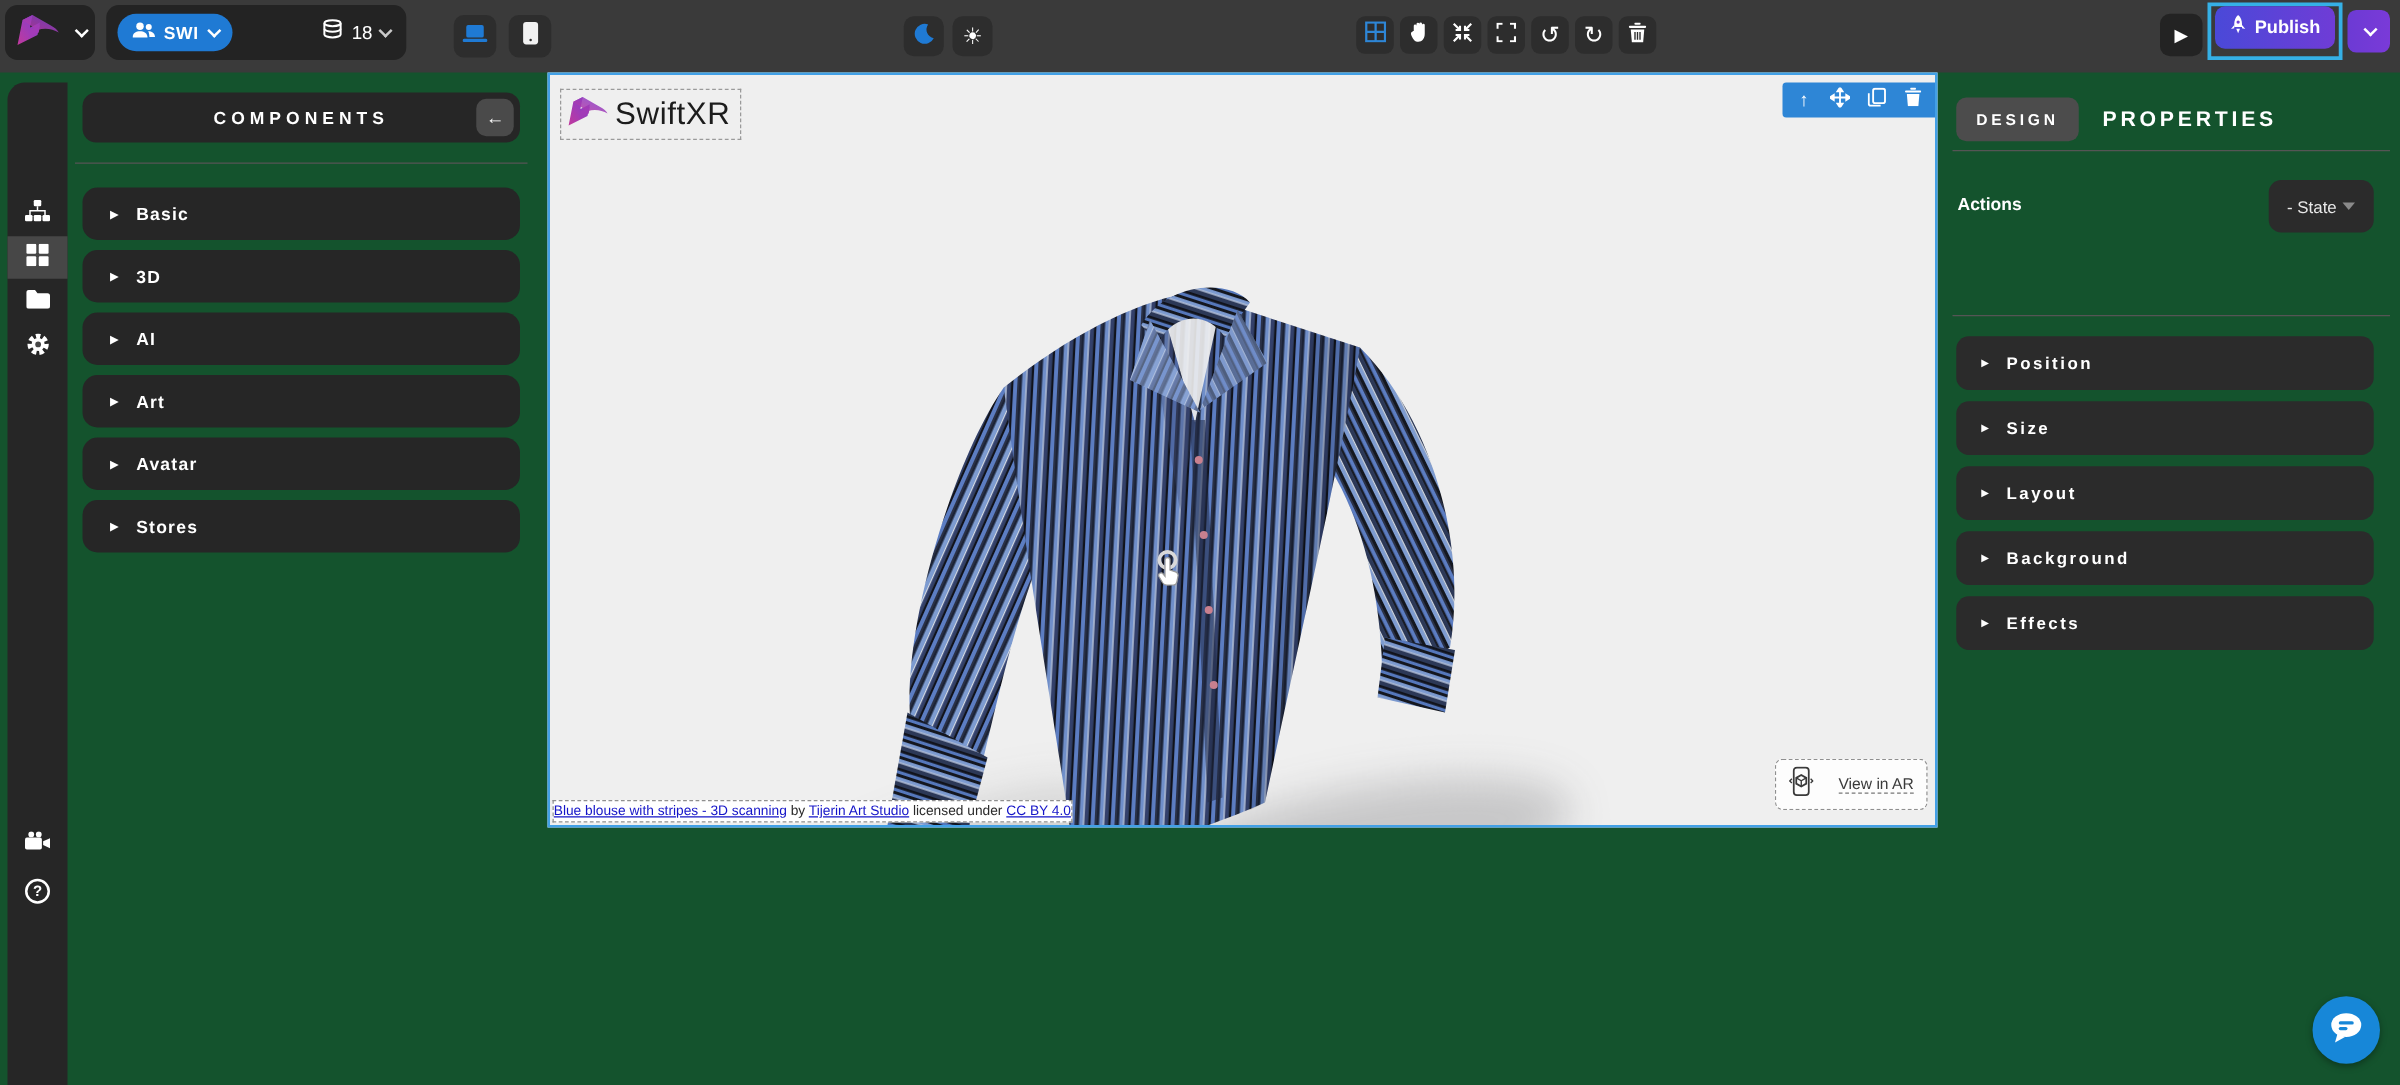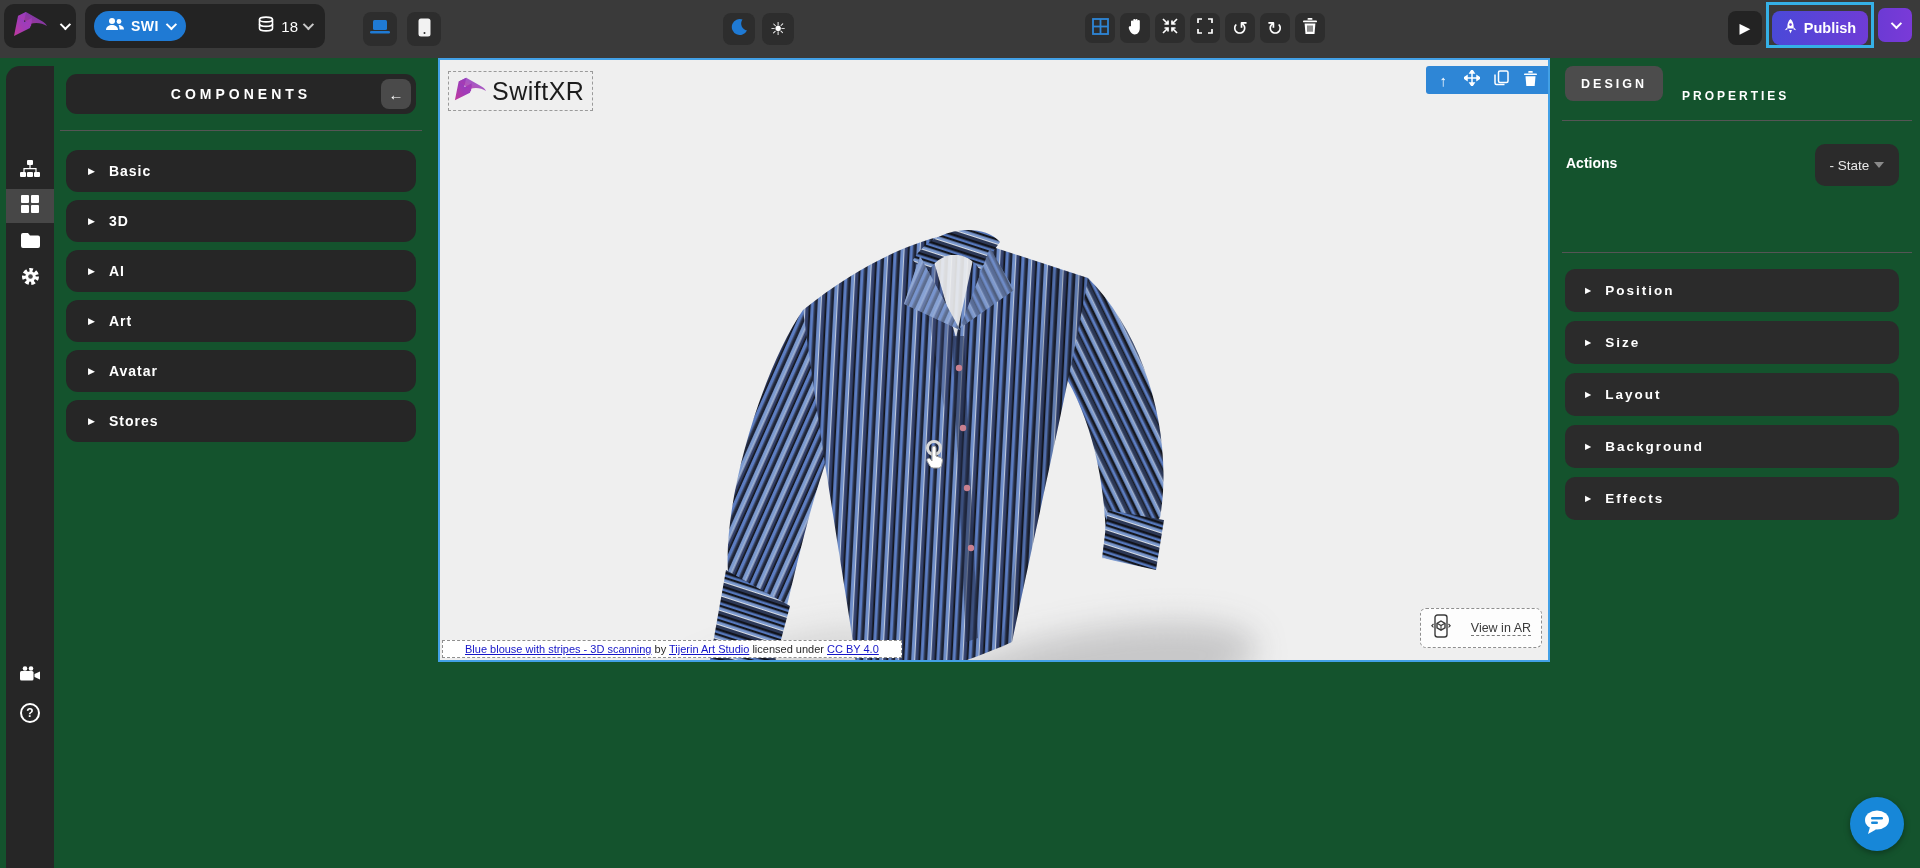--- a/index.html
+++ b/index.html
@@ -17,21 +17,21 @@
   .credits { position:absolute; right:14px; display:flex; align-items:center; gap:5px; cursor:pointer; }
   .credits .count { font-size:15px; }
   .chev { width:8px; height:8px; border-right:2px solid #fff; border-bottom:2px solid #fff; transform:rotate(45deg) translateY(-2px); display:inline-block; }
   .chev.gray { border-color:#c9c9c9; }
   .tile { position:absolute; top:12px; width:34px; height:34px; background:#2d2d2d; border-radius:8px; display:flex; align-items:center; justify-content:center; cursor:pointer; }
   .tile.small { top:13px; width:32px; height:32px; }
   .tool-tile { position:absolute; top:13px; width:30px; height:30px; background:#2d2d2d; border-radius:7px; display:flex; align-items:center; justify-content:center; cursor:pointer; }
   .glyph { font-size:17px; color:#fff; line-height:1; }
   .play-tile { position:absolute; left:1728px; top:11px; width:34px; height:34px; background:#232323; border-radius:8px; display:flex; align-items:center; justify-content:center; cursor:pointer; }
   .play-tile .glyph { font-size:14px; }
-  .publish-hl { position:absolute; left:1766px; top:2px; width:108px; height:46px; border:3px solid #35b0e6; display:flex; align-items:flex-end; justify-content:center; }
+  .publish-hl { position:absolute; left:1766px; top:2px; width:108px; height:46px; border:3px solid #35b0e6; display:flex; align-items:flex-start; justify-content:center; }
   .publish-btn { width:96px; height:34px; background:linear-gradient(90deg,#4a49d8,#6f3cd6); border-radius:8px; display:flex; align-items:center; justify-content:center; gap:7px; font-size:14.5px; font-weight:bold; cursor:pointer; }
   .publish-chev { position:absolute; left:1878px; top:8px; width:34px; height:34px; background:linear-gradient(90deg,#6c3ad4,#7a3ad8); border-radius:7px; display:flex; align-items:center; justify-content:center; cursor:pointer; }
 
   
   .rail { position:absolute; left:6px; top:66px; width:48px; height:802px; background:#262626; border-top-left-radius:14px; }
   .rail-item { position:absolute; left:0; width:48px; height:34px; display:flex; align-items:center; justify-content:center; cursor:pointer; }
   .rail-item.active { background:#474747; }
 
   
   .comp-header { position:absolute; left:66px; top:74px; width:350px; height:40px; background:#262626; border-radius:11px; display:flex; align-items:center; justify-content:center; }
@@ -46,28 +46,28 @@
   .canvas { position:absolute; left:438px; top:58px; width:1112px; height:604px; background:#efefef; border:2px solid #42a0e6; overflow:hidden; }
   .brand-box { position:absolute; left:8px; top:11px; padding:3px 8px 3px 4px; border:1px dashed #9a9a9a; display:flex; align-items:center; gap:5px; cursor:pointer; }
   .brand-text { font-size:25px; color:#1c1c1c; font-weight:500; letter-spacing:.5px; }
   .cv-toolbar { position:absolute; right:0; top:6px; width:122px; height:28px; background:#2e86d6; border-radius:3px 0 0 3px; display:flex; align-items:center; justify-content:space-evenly; }
   .cv-toolbar .glyph { font-size:15px; }
   .cv-tb-btn { width:24px; height:24px; display:flex; align-items:center; justify-content:center; cursor:pointer; }
   .shadow1 { position:absolute; left:480px; top:570px; width:340px; height:90px; background:rgba(60,60,65,.22); border-radius:50%; filter:blur(16px); transform:rotate(-10deg); }
   .shadow2 { position:absolute; left:130px; top:600px; width:330px; height:85px; background:rgba(60,60,65,.16); border-radius:50%; filter:blur(18px); transform:rotate(-22deg); }
   .blouse { position:absolute; left:268px; top:158px; }
   .touch-cursor { position:absolute; left:482px; top:380px; }
-  .attribution { position:absolute; left:2px; bottom:2px; background:#fff; border:1px dashed #8f8f8f; padding:2px 22px; font-size:11px; color:#2a2a2a; white-space:nowrap; }
+  .attribution { position:absolute; left:2px; bottom:2px; background:#fff; border:1px dashed #8f8f8f; padding:2px 0; font-size:11px; color:#2a2a2a; white-space:nowrap; }
   .attribution a { color:#1515c8; text-decoration:underline; cursor:pointer; }
   .view-ar { position:absolute; right:6px; bottom:12px; background:#fdfdfd; border:1px dashed #8f8f8f; border-radius:6px; padding:5px 10px; display:flex; align-items:center; gap:20px; cursor:pointer; }
   .view-ar .ar-label { font-size:12.5px; color:#3a3a3a; border-bottom:1px dashed #777; }
 
   
-  .rp-tab-design { position:absolute; left:1565px; top:66px; width:98px; height:35px; background:#4c4c4c; border-radius:8px; display:flex; align-items:center; justify-content:center; font-size:12.5px; font-weight:bold; letter-spacing:3px; cursor:pointer; }
-  .rp-tab-props { position:absolute; left:1682px; top:78px; height:35px; display:flex; align-items:center; font-size:12px; font-weight:bold; letter-spacing:3px; cursor:pointer; }
+  .rp-tab-design { position:absolute; left:1565px; top:78px; width:98px; height:35px; background:#4c4c4c; border-radius:8px; display:flex; align-items:center; justify-content:center; font-size:12.5px; font-weight:bold; letter-spacing:3px; cursor:pointer; }
+  .rp-tab-props { position:absolute; left:1682px; top:78px; height:35px; display:flex; align-items:center; font-size:17px; font-weight:bold; letter-spacing:3px; cursor:pointer; }
   .rp-div1 { position:absolute; left:1562px; top:120px; width:350px; height:1px; background:#555; }
   .rp-actions { position:absolute; left:1566px; top:155px; font-size:14px; font-weight:bold; }
   .state-btn { position:absolute; left:1815px; top:144px; width:84px; height:42px; background:#2b2b2b; border-radius:10px; display:flex; align-items:center; justify-content:center; gap:5px; font-size:13.5px; color:#e8e8e8; cursor:pointer; }
   .state-caret { width:0; height:0; border-left:5px solid transparent; border-right:5px solid transparent; border-top:6px solid #8a8a8a; }
   .selected-bar { position:absolute; left:1565px; top:195px; width:334px; height:40px; background:#2f2f2f; border-radius:10px; display:flex; align-items:center; padding-left:14px; font-size:13.5px; }
   .selected-bar .pfx { color:#b5b5b5; margin-right:6px; }
   .selected-bar .nm { color:#fff; margin-right:6px; }
   .selected-bar .id { color:#8a8a8a; font-size:12.5px; }
   .rp-div2 { position:absolute; left:1562px; top:252px; width:350px; height:1px; background:#555; }
   .rp-sec { position:absolute; left:1565px; width:334px; height:43px; background:#2b2b2b; border-radius:10px; display:flex; align-items:center; cursor:pointer; }

